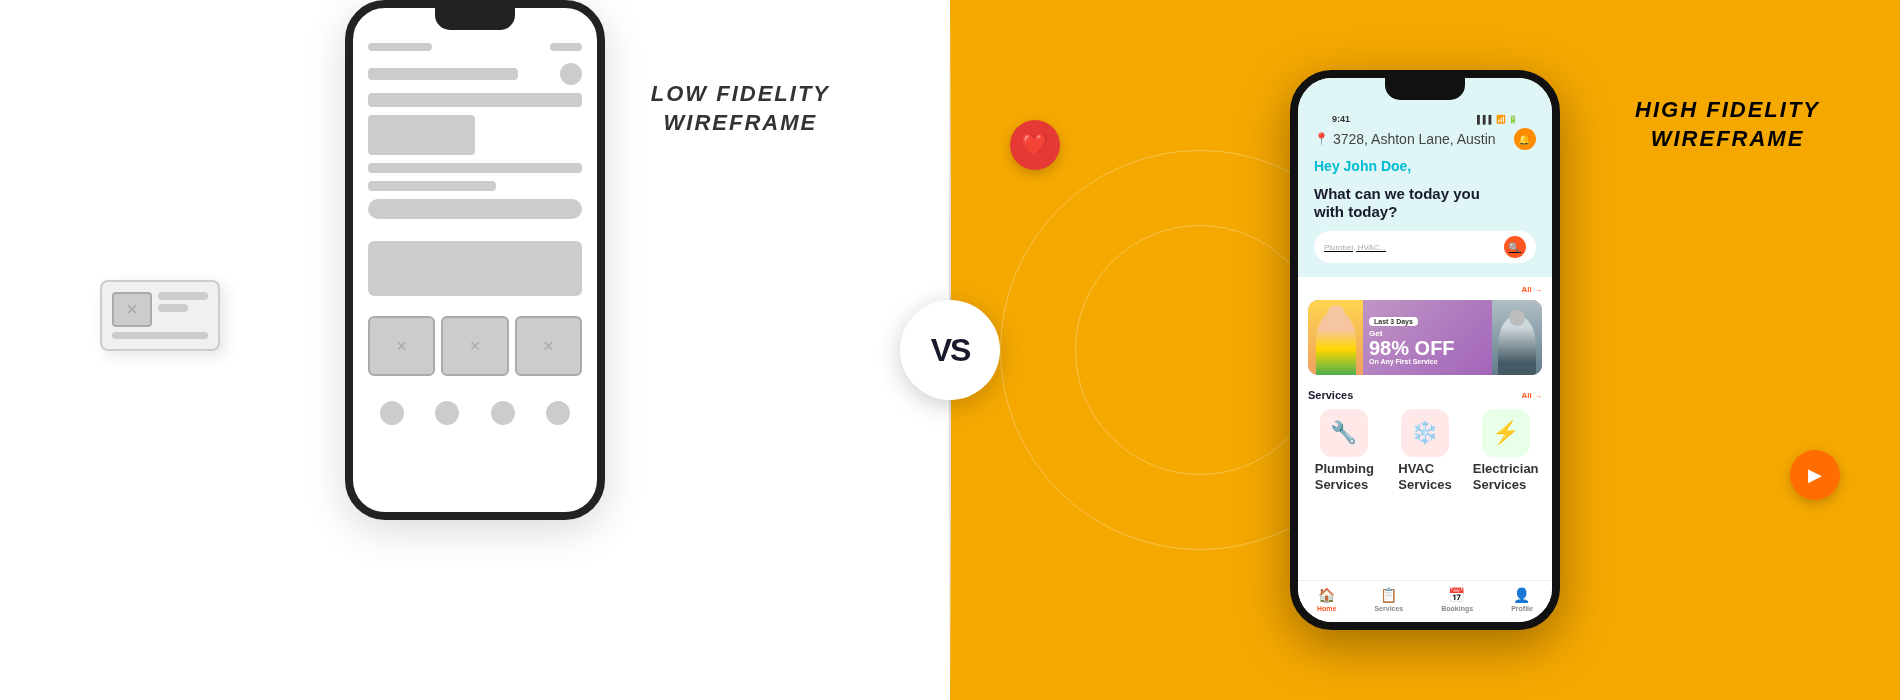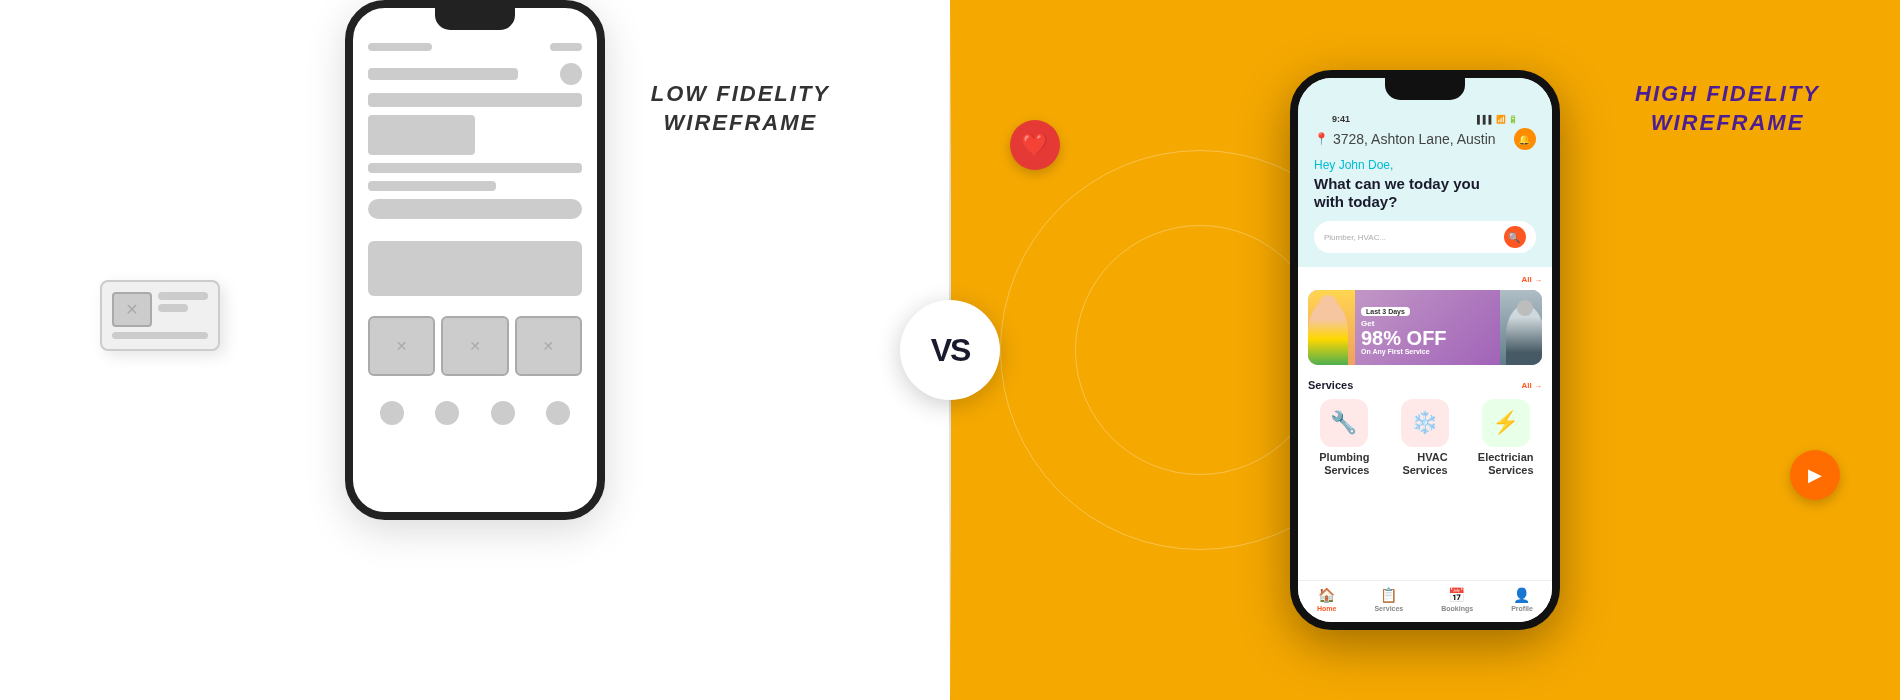--- a/index.html
+++ b/index.html
@@ -147,25 +147,25 @@
 
     
     .deco-circle {
       position: absolute;
       border-radius: 50%;
       border: 1px solid rgba(255,255,255,0.3);
     }
 
     .high-fidelity-label {
       position: absolute;
-      top: 80px;
+      top: 96px;
       right: 80px;
       font-size: 22px;
       font-weight: 900;
-      color: #4c1d95;
+      color: #000000;
       letter-spacing: 2px;
       text-align: center;
       font-style: italic;
       text-transform: uppercase;
       line-height: 1.3;
     }
 
     
     .heart-badge {
       position: absolute;
@@ -277,39 +277,40 @@
       border-radius: 50%;
       display: flex;
       align-items: center;
       justify-content: center;
       font-size: 10px;
       color: white;
     }
 
     .greeting {
       color: #00BCD4;
-      font-size: 12px;
-      font-weight: 400;
-      margin-bottom: 3px;
+      font-size: 14px;
+      font-weight: 700;
+      margin-bottom: 11px;
     }
 
     .tagline {
       color: #1a1a2e;
       font-size: 15px;
       font-weight: 800;
       line-height: 1.2;
       margin-bottom: 10px;
     }
 
     .search-bar {
       background: #fff;
       border-radius: 20px;
       display: flex;
       align-items: center;
       padding: 5px 10px;
+      text-decoration: underline;
     }
 
     .search-placeholder {
       font-size: 8px;
       color: #aaa;
       flex: 1;
     }
 
     .search-btn {
       width: 22px;
@@ -333,20 +334,21 @@
     .promo-header {
       display: flex;
       justify-content: space-between;
       align-items: center;
       margin-bottom: 6px;
     }
 
     .promo-banner {
       background: linear-gradient(135deg, #C8A2C8, #9b59b6);
       border-radius: 10px;
+      padding: 8px;
       display: flex;
       align-items: center;
       position: relative;
       overflow: hidden;
       min-height: 75px;
     }
 
     .promo-text-area {
       flex: 1;
       z-index: 2;
@@ -429,22 +431,22 @@
       height: 48px;
       background: #F5F5F5;
       border-radius: 12px;
       display: flex;
       align-items: center;
       justify-content: center;
       font-size: 22px;
     }
 
     .service-label {
-      font-size: 11px;
-      text-align: right;
+      font-size: 13px;
+      text-align: left;
       color: #333;
       font-weight: 600;
       line-height: 1.2;
     }
 
     
     .bottom-nav {
       background: #fff;
       border-top: 1px solid #eee;
       display: flex;

